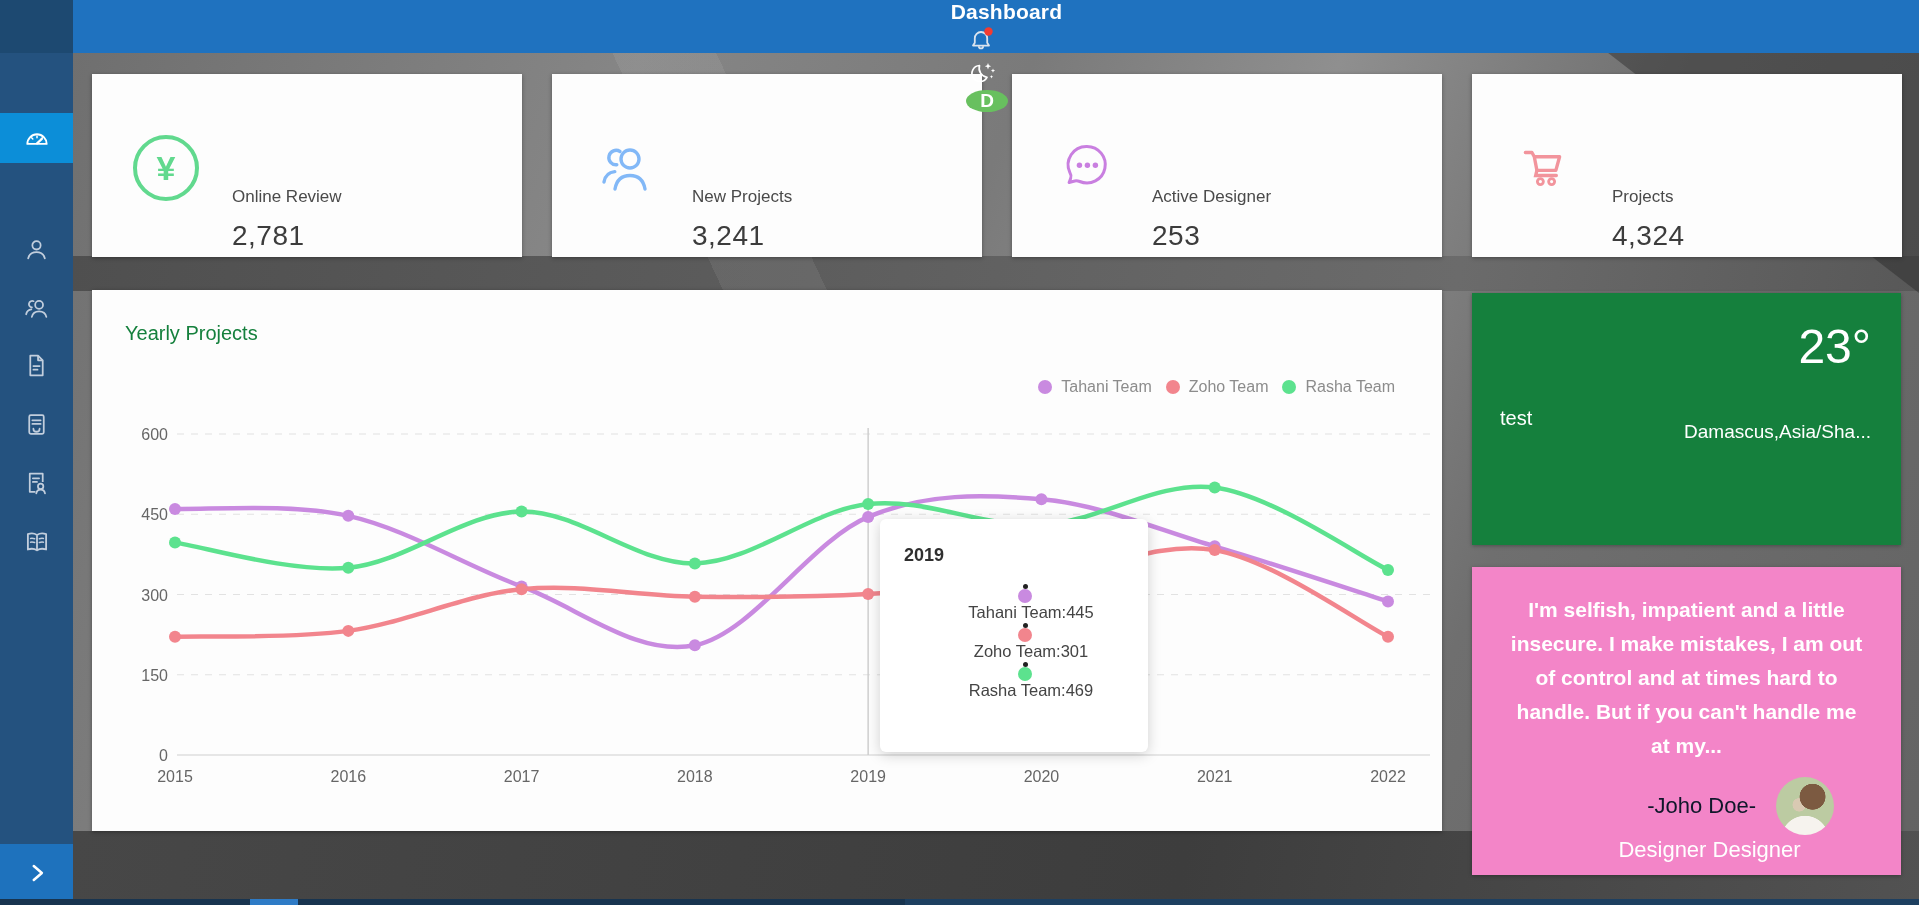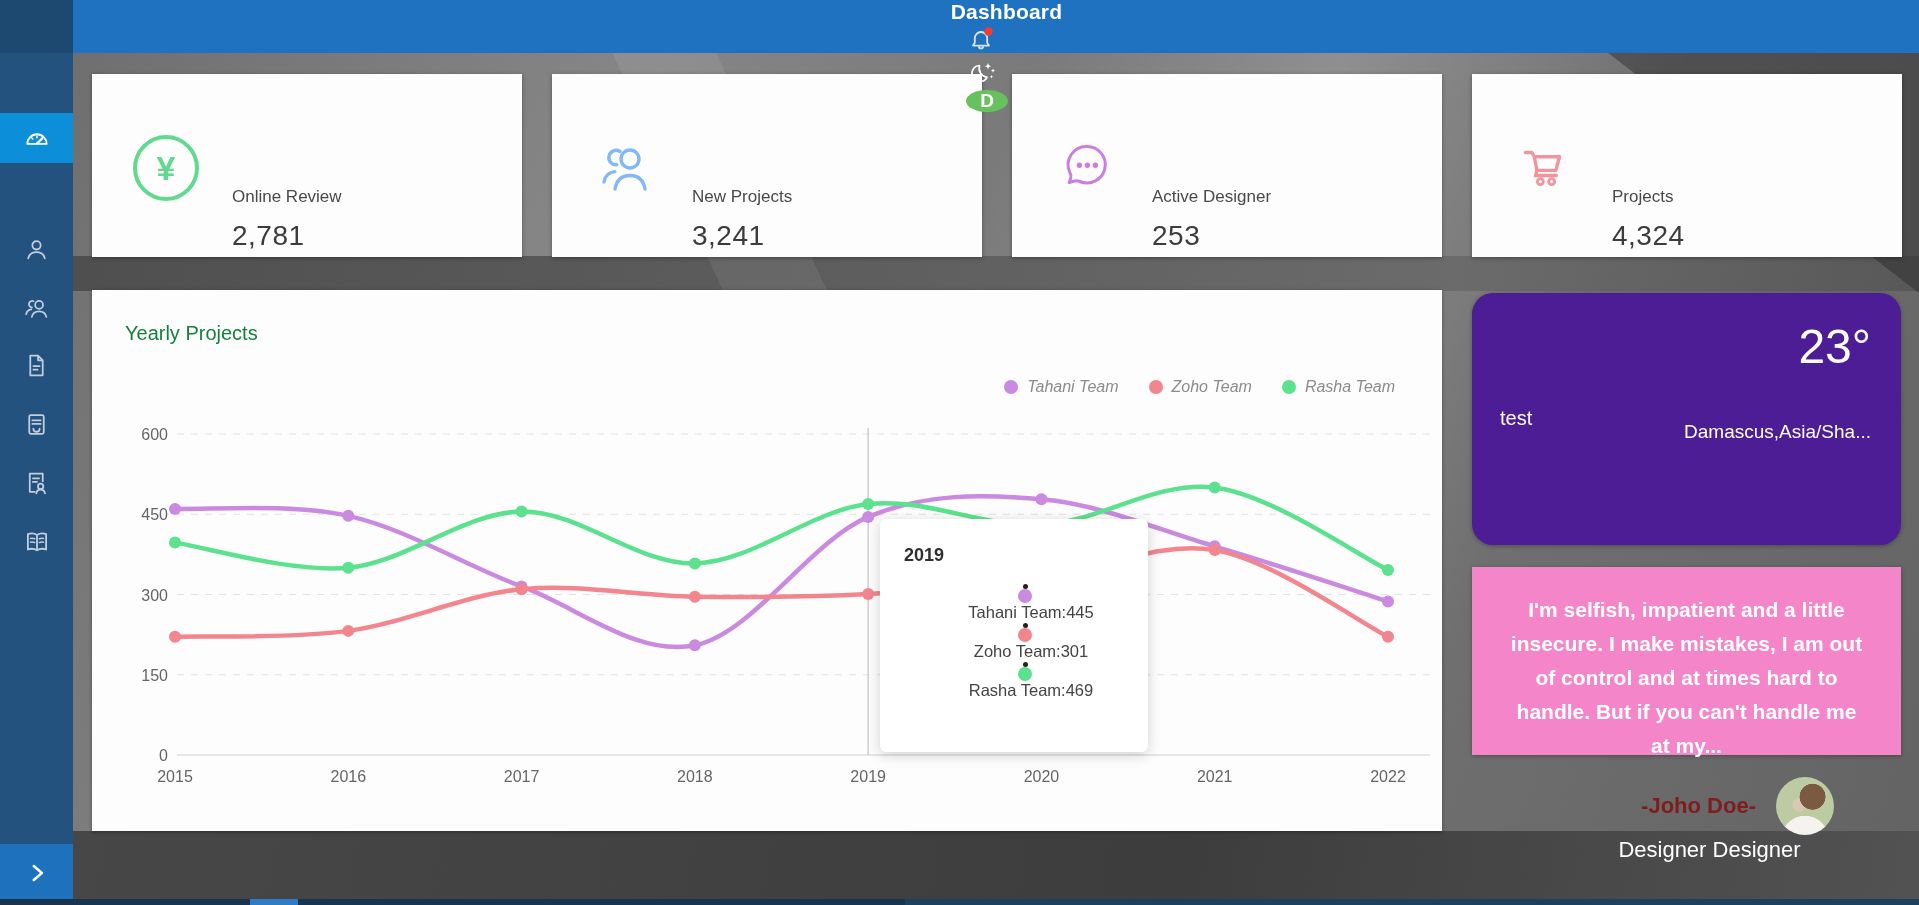--- a/index.html
+++ b/index.html
@@ -51,21 +51,21 @@
   .stat-icon { position:absolute; left:41px; top:61px; width:66px; height:66px; display:flex; align-items:center; justify-content:center; }
   .yen-circle { width:66px; height:66px; border:4px solid; border-radius:50%; display:flex; align-items:center; justify-content:center;
     font-size:34px; font-weight:bold; }
   .stat-label { position:absolute; left:140px; top:113px; font-size:17px; color:#4a4a4a; }
   .stat-value { position:absolute; left:140px; top:146px; font-size:28px; color:#3c3c3c; font-weight:500; letter-spacing:.5px; }
 
   
   #chart-panel { position:absolute; left:92px; top:290px; width:1350px; height:541px; background:#fdfdfd; z-index:2;
     box-shadow:0 1px 4px rgba(0,0,0,.35); }
   #chart-title { position:absolute; left:33px; top:32px; font-size:20px; color:#15803d; }
-  #chart-legend { position:absolute; top:88px; right:47px; display:flex; gap:30px; align-items:center;font-style:italic; }
+  #chart-legend { position:absolute; top:88px; right:47px; display:flex; gap:14px; align-items:center; }
   .legend-item { display:flex; align-items:center; gap:9px; cursor:pointer; }
   .legend-dot { width:14px; height:14px; border-radius:50%; }
   .legend-label { font-size:16px; color:#8c8c8c; }
   #chart-svg { position:absolute; left:0; top:0; width:1350px; height:541px; }
 
   
   #tooltip { position:absolute; left:788px; top:229px; width:268px; height:233px; background:#fff; border-radius:6px;
     box-shadow:0 3px 14px rgba(0,0,0,.18); padding:26px 24px; z-index:3; }
   #tooltip .tt-title { font-size:18px; font-weight:bold; color:#2f2f2f; margin-bottom:18px; }
   .tt-row { display:flex; align-items:center; margin-left:34px; height:22px; margin-bottom:17px;flex-direction:column; }
@@ -74,25 +74,25 @@
   .tt-text { font-size:16.5px; color:#444; }
 
   
   #weather-card { position:absolute; left:1472px; top:293px; width:429px; height:252px; z-index:2;
     box-shadow:0 1px 4px rgba(0,0,0,.3); }
   #weather-temp { position:absolute; right:30px; top:26px; font-size:48px; color:#fff; }
   #weather-name { position:absolute; left:28px; top:114px; font-size:20px; color:#fff; }
   #weather-loc  { position:absolute; right:30px; top:128px; font-size:19px; color:#fff; }
 
   
-  #quote-card { position:absolute; left:1472px; top:567px; width:429px; height:188px; z-index:2;
+  #quote-card { position:absolute; left:1472px; top:567px; width:429px; height:308px; z-index:2;
     box-shadow:0 1px 4px rgba(0,0,0,.3); padding:26px 38px 0 38px; }
   #quote-text { color:#fff; font-size:21px; font-weight:bold; text-align:center; line-height:34px; }
   #quote-author-row { display:flex; justify-content:flex-end; align-items:center; gap:20px; margin-top:14px; padding-right:29px; }
-  #quote-author { color:#7f1d1d; font-size:22px; font-weight:bold; }
+  #quote-author { color:#0f172a; font-size:22px; font-weight:normal; }
   #author-photo { width:58px; height:58px; border-radius:50%; flex:none;
     background:
       radial-gradient(circle at 50% 108%, #f6f3ee 0 34%, transparent 35%),
       radial-gradient(circle at 63% 34%, #7c5a41 0 24%, transparent 25%),
       radial-gradient(circle at 40% 48%, #d9c9b2 0 14%, transparent 15%),
       radial-gradient(circle at 50% 50%, #bccba2 0 100%); }
   #quote-role { color:#fff; font-size:22px; text-align:center; margin-left:46px; margin-top:2px; }
 
   svg { display:block; }
 </style>
@@ -310,21 +310,21 @@
         <span class="tt-text">Zoho Team:301</span>
       </div>
       <div class="tt-row">
         <span class="tt-bullet"></span>
         <span class="tt-dot" style="background: rgb(92, 226, 142);"></span>
         <span class="tt-text">Rasha Team:469</span>
       </div>
     </div>
   </div>
 
-  <div id="weather-card" style="background: #4c1d95; border-radius: 21px;">
+  <div id="weather-card" style="background: #15803d;">
     <div id="weather-temp">23°</div>
     <div id="weather-name">test</div>
     <div id="weather-loc">Damascus,Asia/Sha...</div>
   </div>
 
   <div id="quote-card" style="background: rgb(243, 133, 200);">
     <div id="quote-text">I'm selfish, impatient and a little insecure. I make mistakes, I am out of control and at times hard to handle. But if you can't handle me at my...</div>
     <div id="quote-author-row">
       <span id="quote-author">-Joho Doe-</span>
       <span id="author-photo"></span>

